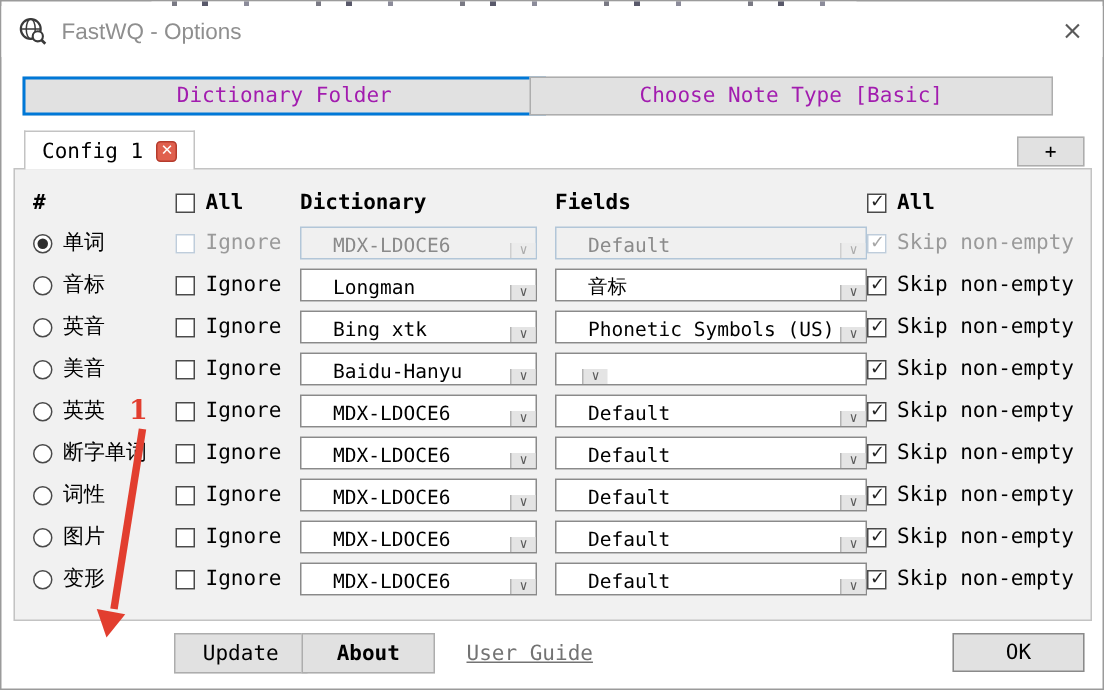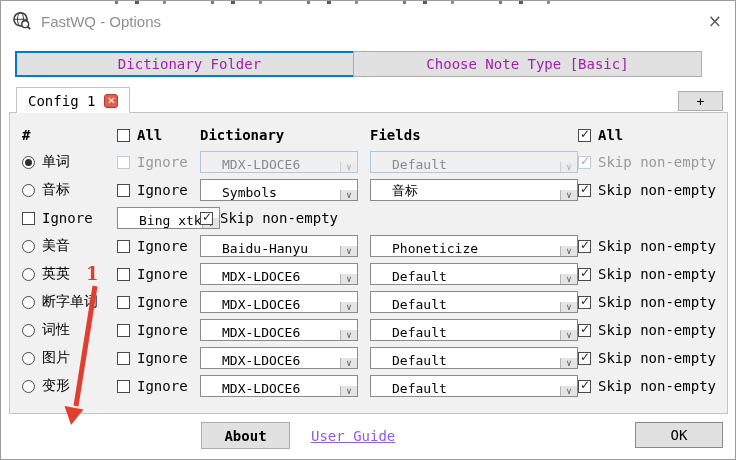--- a/index.html
+++ b/index.html
@@ -123,21 +123,21 @@
     position: absolute; top: 421px; height: 27px; width: 89px;
     background: #e1e1e1; border: 1px solid #adadad;
     font-family: inherit; font-size: 14px;
   }
   .fb-settings { left: 16px; }
   .fb-update  { left: 115px; }
   .fb-about   { left: 200px; font-weight: bold; }
   .fb-ok      { left: 634px; width: 88px; height: 26px; border-color: #8a8a8a; }
   .link {
     position: absolute; left: 310px; top: 427px; font-size: 14px;
-    color: #8b5cf6; text-decoration: underline; cursor: pointer;
+    color: #737373; text-decoration: underline; cursor: pointer;
   }
   .arrow-overlay {
     position: absolute; left: 0; top: 0; width: 736px; height: 460px;
     pointer-events: none; z-index: 40;
   }
 </style>
 </head>
 <body>
 
 <div class="window">
@@ -221,48 +221,59 @@
       <span class="radio"></span>
       <span>音标</span>
 
     </div>
     <div class="cell">
       <span class="cb"></span>
       <span class="clabel">Ignore</span>
     </div>
     <div class="cell">
       <div class="combo">
-        <span class="combo-text">Symbols</span>
+        <span class="combo-text">Longman</span>
         <span class="combo-arrow"></span>
       </div>
     </div>
     <div class="cell">
       <div class="combo wide">
         <span class="combo-text">音标</span>
         <span class="combo-arrow"></span>
       </div>
     </div>
     <div class="cell">
       <span class="cb checked"></span>
       <span class="clabel">Skip non-empty</span>
     </div>
   </div>
 
   <div class="grid-row">
     <div class="cell">
+      <span class="radio"></span>
+      <span>英音</span>
+
+    </div>
+    <div class="cell">
       <span class="cb"></span>
       <span class="clabel">Ignore</span>
     </div>
     <div class="cell">
       <div class="combo">
         <span class="combo-text">Bing xtk</span>
         <span class="combo-arrow"></span>
       </div>
     </div>
     <div class="cell">
+      <div class="combo wide">
+        <span class="combo-text">Phonetic Symbols (US)</span>
+        <span class="combo-arrow"></span>
+      </div>
+    </div>
+    <div class="cell">
       <span class="cb checked"></span>
       <span class="clabel">Skip non-empty</span>
     </div>
   </div>
 
   <div class="grid-row">
     <div class="cell">
       <span class="radio"></span>
       <span>美音</span>
 
@@ -272,21 +283,20 @@
       <span class="clabel">Ignore</span>
     </div>
     <div class="cell">
       <div class="combo">
         <span class="combo-text">Baidu-Hanyu</span>
         <span class="combo-arrow"></span>
       </div>
     </div>
     <div class="cell">
       <div class="combo wide">
-        <span class="combo-text">Phoneticize</span>
         <span class="combo-arrow"></span>
       </div>
     </div>
     <div class="cell">
       <span class="cb checked"></span>
       <span class="clabel">Skip non-empty</span>
     </div>
   </div>
 
   <div class="grid-row">
@@ -424,20 +434,21 @@
       </div>
     </div>
     <div class="cell">
       <span class="cb checked"></span>
       <span class="clabel">Skip non-empty</span>
     </div>
   </div>
 </div>
   </div>
 
+  <button class="footer-btn fb-update">Update</button>
   <button class="footer-btn fb-about">About</button>
   <a class="link">User Guide</a>
   <button class="footer-btn fb-ok">OK</button>
 
   <svg class="arrow-overlay">
     <line id="arrow-shaft" x1="94" y1="285" x2="75" y2="405" stroke-width="5" stroke="#e23e2f"></line>
     <polygon id="arrow-head" points="82.5,408.5 63.5,405 70,424" fill="#e23e2f"></polygon>
   </svg>
 
 </div>

